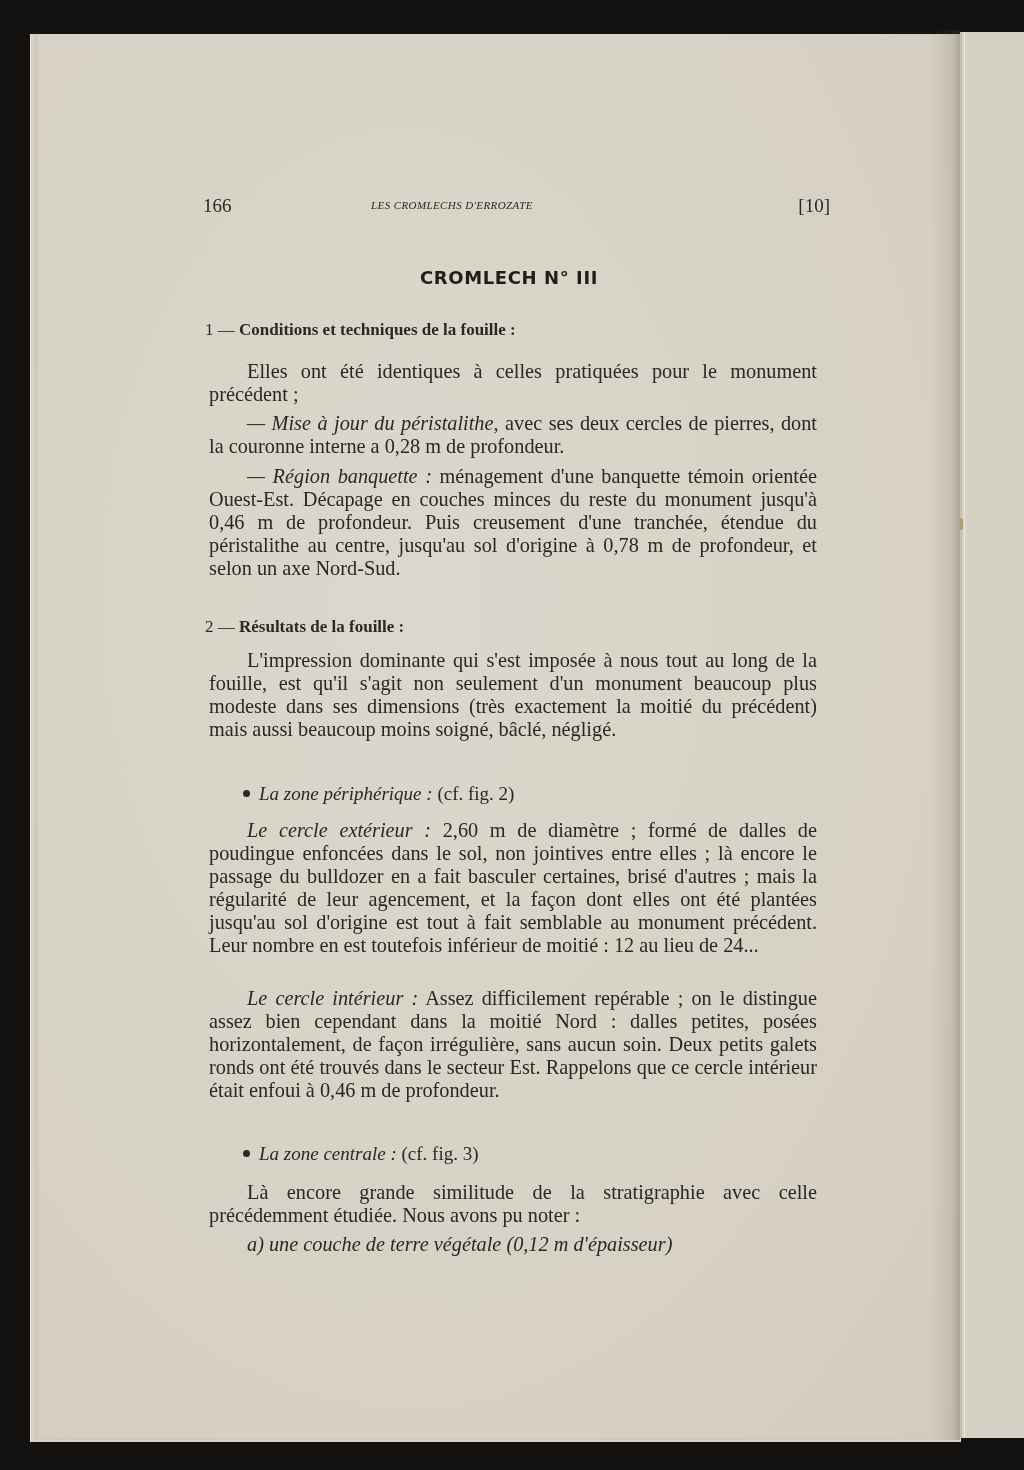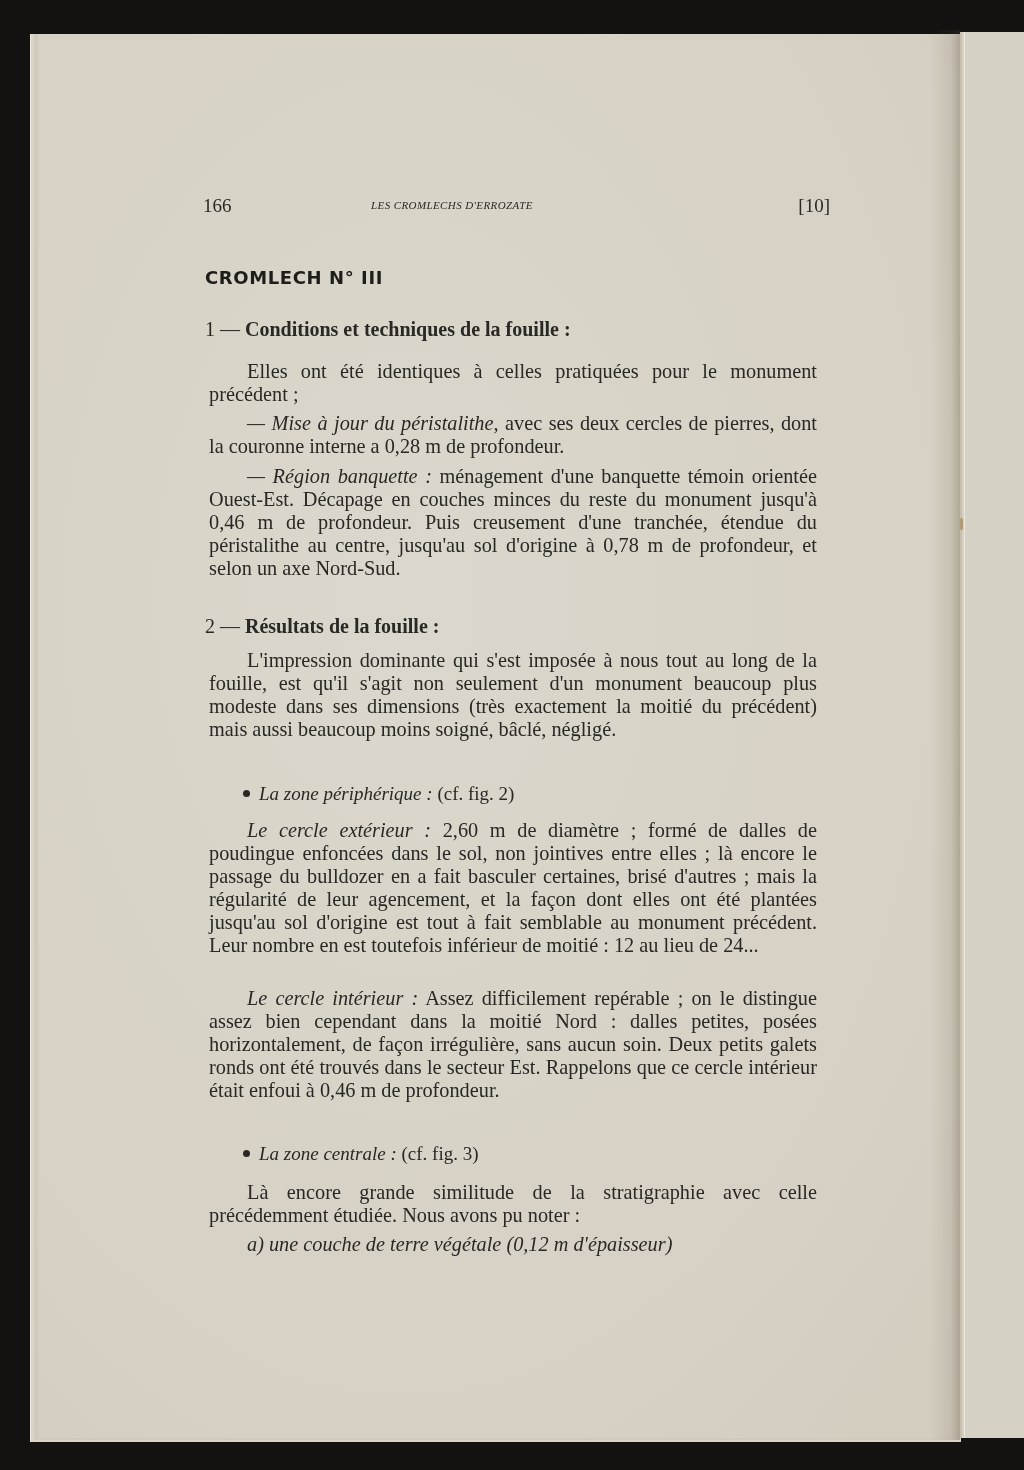--- a/index.html
+++ b/index.html
@@ -36,25 +36,25 @@
 
     .content {
       position: absolute; left: 205px; top: 0; width: 608px;
       color: #2a2825; font-size: 20.3px; line-height: 23px;
     }
     .running-head { position: absolute; top: 194px; left: 0; width: 625px; height: 24px; font-size: 19px; text-align: right; }
     .rh-page { position: absolute; left: -2px; top: 0; }
     .rh-title { position: absolute; left: 166px; top: 0; font-size: 11px; letter-spacing: 0.4px; font-style: italic; }
     .rh-num { position: absolute; right: 0; top: 0; }
     .chapter-title {
-      position: absolute; top: 266px; left: 0; width: 608px; text-align: left;
+      position: absolute; top: 266px; left: 0; width: 608px; text-align: center;
       font-family: "DejaVu Sans", "Liberation Sans", sans-serif; font-weight: bold;
       font-size: 18px; letter-spacing: 0.6px; color: #1f1d1a;
     }
-    .section-heading { position: absolute; left: 0; font-size: 20px; }
+    .section-heading { position: absolute; left: 0; font-size: 17px; }
     .section-heading b { font-weight: bold; }
     .para { position: absolute; left: 4px; width: 608px; text-align: justify; text-align-last: left; }
     .para p { margin: 0; text-indent: 38px; }
     .bullet { position: absolute; left: 38px; font-size: 19px; }
     .bullet .dot { display: inline-block; width: 7px; height: 7px; border-radius: 50%; background: #2a2825; margin-right: 9px; vertical-align: 3px; }
     i { font-style: italic; }
   </style>
 </head>
 <body>
 

